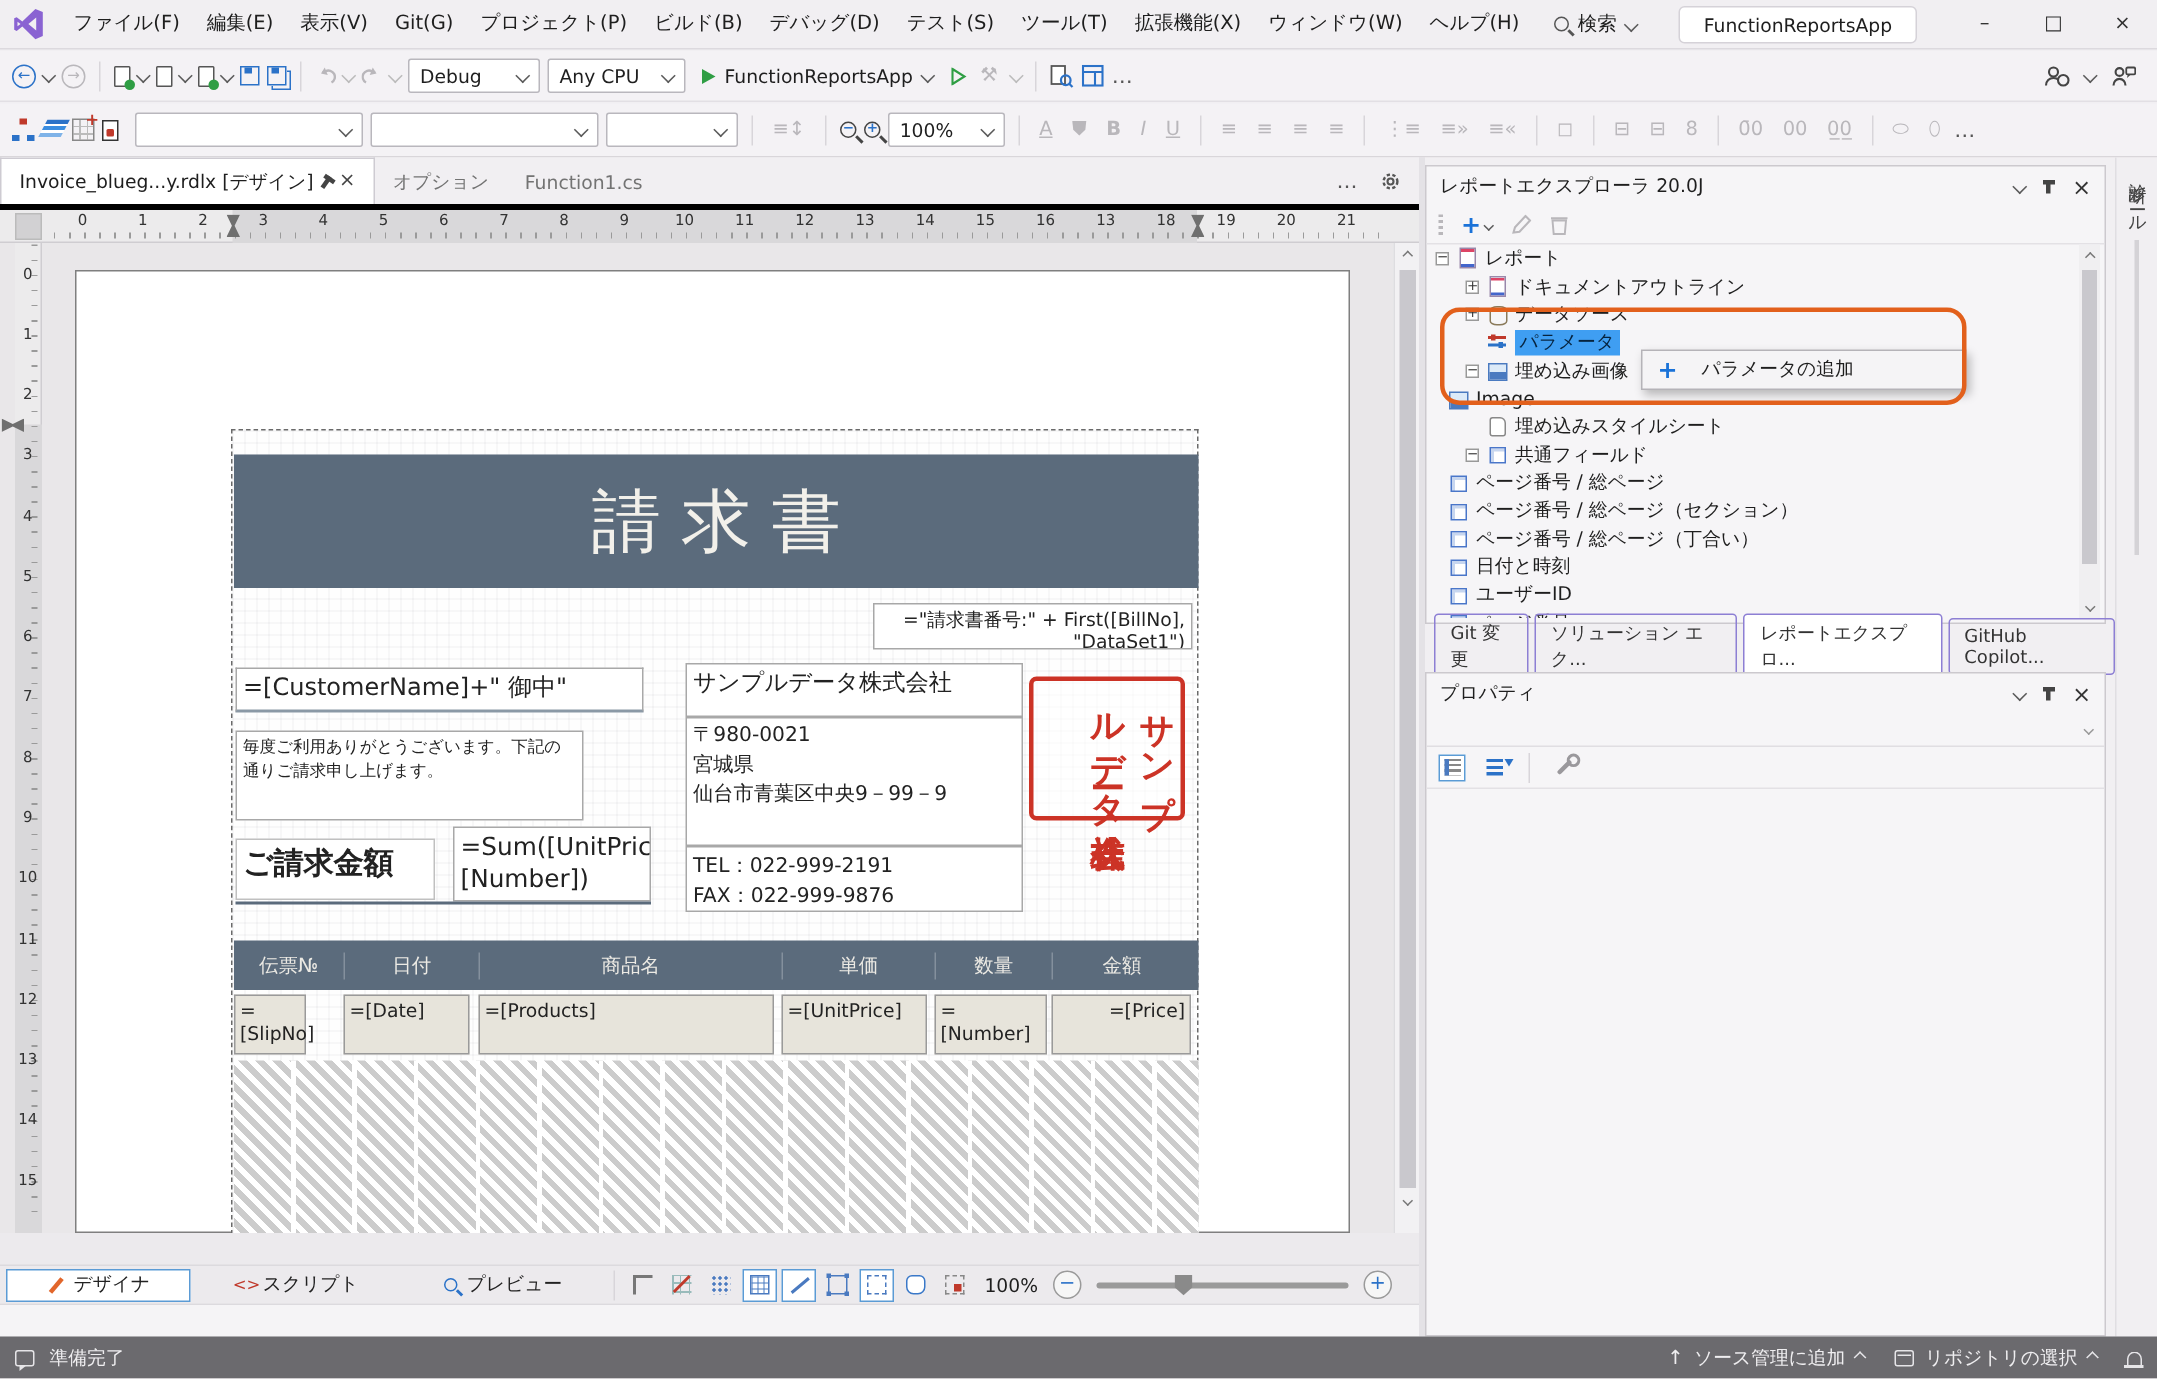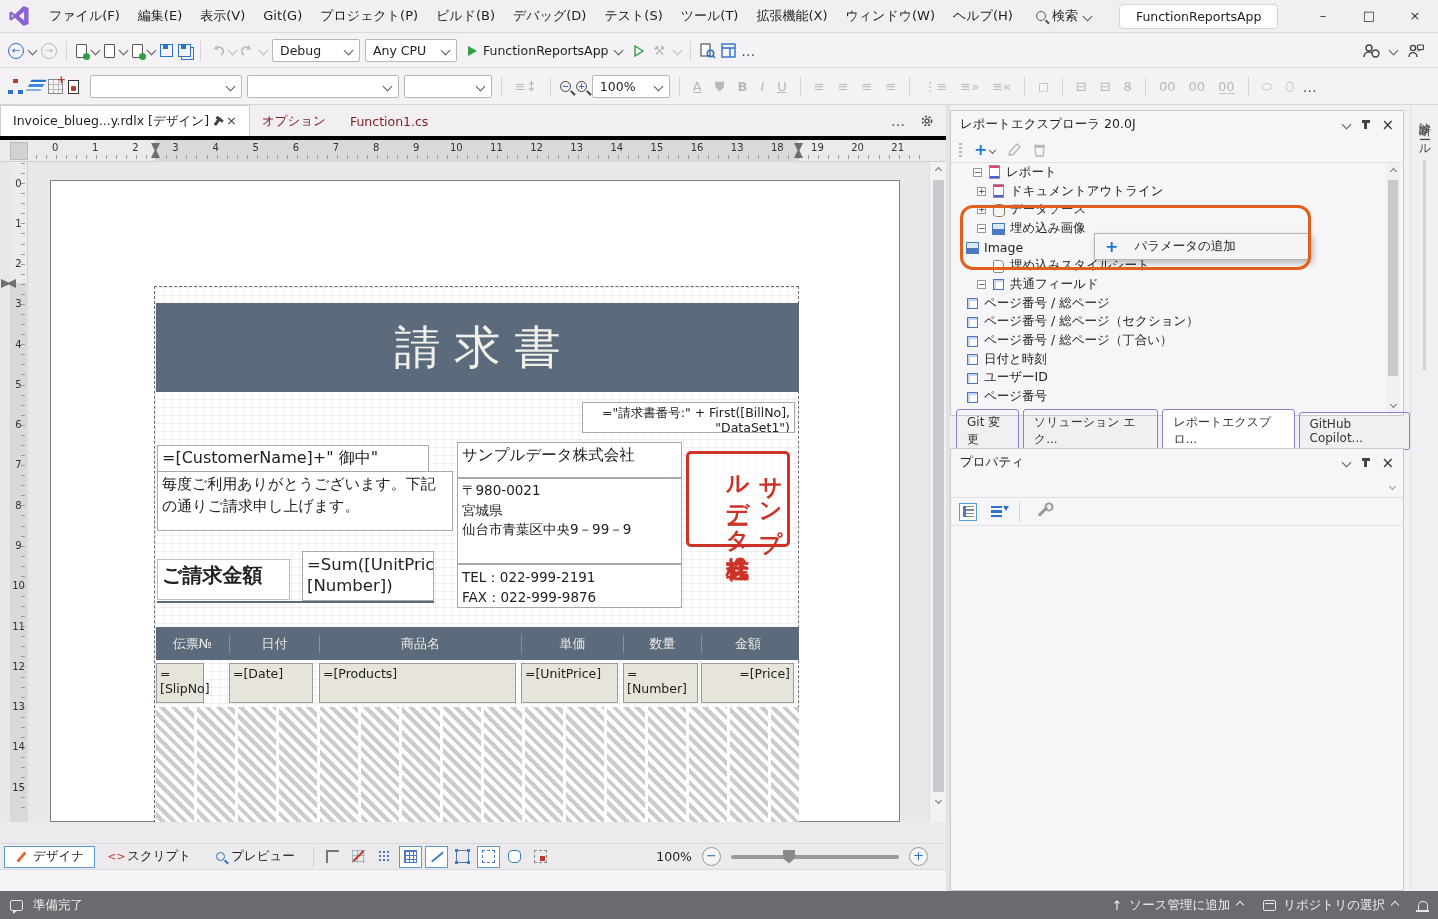--- a/index.html
+++ b/index.html
@@ -44,21 +44,21 @@
   .i-rdoc::after{content:"";position:absolute;left:2px;bottom:2px;width:5px;height:5px;background:#c0392b;border-radius:1px}
   .zmag{width:11px;height:11px;border:1.7px solid #444;border-radius:50%;position:relative;flex:none}
   .zmag::before{content:"";position:absolute;width:6px;height:1.7px;background:#444;left:9px;top:10px;transform:rotate(45deg)}
   .zmag::after{position:absolute;left:1px;top:-1px;font-size:9px;color:#2b72c8;font-weight:bold}
   .zmag.out::after{content:"−"}
   .zmag.in::after{content:"+"}
   .fmt{font-size:13px;color:#b9b7bb;padding:0 4px;flex:none}
   
   .editor{position:absolute;left:0;top:105px;width:946px;height:786px;background:#eceaed}
   .doctabs{position:absolute;left:0;top:0;width:946px;height:35px;background:#f1eff2;border-bottom:4px solid #000000;display:flex;align-items:flex-end;font-size:12.5px}
-  .dtab{display:flex;align-items:center;gap:7px;padding:0 12px;height:30px;color:#7f1d1d}
+  .dtab{display:flex;align-items:center;gap:7px;padding:0 12px;height:30px;color:#737373}
   .dtab.act{background:#fff;border:1px solid #cecbd2;border-bottom:none;color:#1e1e1e;height:31px}
   .dtab .pinic,.dtab .tclose{display:none}
   .dtab.act .pinic,.dtab.act .tclose{display:inline-block}
   .pinic{width:3px;height:9px;background:#444;position:relative;flex:none;transform:rotate(35deg)}
   .pinic::after{content:"";position:absolute;left:-2.5px;top:0;width:8px;height:3px;background:#444}
   .tclose{font-size:13px;color:#444;line-height:12px}
   .tabs-right{margin-left:auto;display:flex;align-items:center;gap:14px;padding-right:12px;height:100%}
   .ellip{font-size:14px;color:#555;letter-spacing:1px}
   .gear{width:14px;height:14px;flex:none}
   
@@ -76,21 +76,21 @@
   .vticks{position:absolute;top:1px;height:645px;right:2px;width:4px;background:repeating-linear-gradient(#9a9a9a 0 1px,transparent 1px 10.07px)}
   .vnums{position:absolute;top:1px;left:0;width:17px;display:flex;flex-direction:column}
   .vnum{height:40.27px;text-align:center;font-size:10px;color:#333;display:flex;align-items:center;justify-content:center}
   .vmark{position:absolute;left:1px;top:117px;width:15px;height:9px;background:#6f6f6f;clip-path:polygon(0 0,50% 40%,100% 0,100% 100%,50% 60%,0 100%)}
   .page{position:absolute;left:50px;top:18px;width:850px;height:642px;background:#fff;border:1px solid #7f7f7f}
   .rbody{position:absolute;left:103px;top:105px;width:645px;height:537px;border:1px dashed #6a6a6a;background-color:#fefefe;background-image:linear-gradient(to right,rgba(90,100,110,.09) 1px,transparent 1px),linear-gradient(to bottom,rgba(90,100,110,.09) 1px,transparent 1px);background-size:8px 8px}
   .tb{position:absolute;background:#fff;border:1px solid #a8a8a8;overflow:hidden;color:#222;padding:2px 4px}
   .e-banner{position:absolute;left:1px;top:16px;width:643px;height:89px;background:#5b6b7c;color:#f2f0ea;display:flex;align-items:center;justify-content:center;font-size:46px;letter-spacing:14px;font-weight:500;text-indent:14px}
   .e-billno{left:427px;top:115px;width:213px;height:31px;font-size:12.5px;text-align:right;line-height:15px}
   .e-cust{left:2px;top:158px;width:272px;height:30px;font-size:16px;border-bottom:2px solid #8b99a6}
-  .e-greet{left:2px;top:184px;width:296px;height:60px;font-size:15px;line-height:1.45}
+  .e-greet{left:2px;top:200px;width:232px;height:60px;font-size:11px;line-height:1.45}
   .e-amtlab{left:2px;top:272px;width:133px;height:41px;font-size:20px;font-weight:bold;border-color:#c0c0c0}
   .e-sum{left:147px;top:264px;width:132px;height:50px;font-size:16.5px;line-height:21px}
   .e-uline{position:absolute;left:2px;top:314px;width:277px;border-top:2px solid #5b6b7c}
   .e-cmp{left:302px;top:155px;width:225px;height:36px;font-size:15.5px}
   .e-addr{left:302px;top:191px;width:225px;height:86px;font-size:13.5px;line-height:1.45}
   .e-tel{left:302px;top:277px;width:225px;height:44px;font-size:13.5px;line-height:1.5}
   .e-stamp{position:absolute;left:531px;top:164px;width:104px;height:96px;border:3px solid #cc3326;border-radius:5px;color:#cc3326;writing-mode:vertical-rl;font-size:23px;line-height:33px;font-weight:bold;padding:2px 0;text-align:center;background:rgba(255,255,255,.6)}
   .thead{position:absolute;left:1px;top:340px;width:643px;height:33px;background:#5b6b7c;display:flex;align-items:center;color:#eceae4;font-size:13px}
   .thead span{text-align:center}
   .thead span:nth-of-type(1){width:73px}
@@ -112,21 +112,21 @@
   .hatch::after{content:"";position:absolute;inset:0;background:repeating-linear-gradient(90deg,transparent 0 38px,#ffffff 38px 41px)}
   .vsb{position:absolute;right:0;top:0;width:17px;height:660px;background:#f2f1f3;border-left:1px solid #dedde0}
   .sbbtn{position:absolute;left:0;width:17px;height:16px;display:flex;align-items:center;justify-content:center}
   .sbbtn .chv{width:5px;height:5px;border-color:#777}
   .sbthumb{position:absolute;left:3px;width:11px;background:#c9c8cd}
   
   .pagetabs{position:absolute;left:0;top:717px;width:946px;height:21px;background:#eceaed;display:flex;align-items:flex-end;padding-left:6px;font-size:12px}
   .ptab{padding:2px 14px;color:#333}
   .ptab.act{background:#fdfdfd;border:1px solid #9aa;border-bottom:none;clip-path:polygon(7px 0,100% 0,100% 100%,0 100%)}
   .modebar{position:absolute;left:0;top:738px;width:946px;height:26px;background:#eceaed;border-top:1px solid #dcdade;display:flex;align-items:center;padding:0 4px;gap:3px;font-size:12.5px}
-  .modebtn{display:flex;align-items:center;gap:6px;padding:2px 10px;height:22px;border:1px solid transparent;color:#222}
+  .modebtn{display:flex;align-items:center;gap:6px;padding:2px 26px;height:22px;border:1px solid transparent;color:#222}
   .modebtn.act{background:#fff;border-color:#5b9bd5}
   .mi{width:12px;height:12px;position:relative;flex:none}
   .mi-pencil::after{content:"";position:absolute;left:5px;top:0;width:3px;height:12px;background:#e2662b;transform:rotate(40deg)}
   .mi-code::after{content:"<>";position:absolute;left:-2px;top:-1px;font-size:11px;color:#c0392b;letter-spacing:0}
   .mi-magnifier{border:1.6px solid #2b72c8;border-radius:50%;width:9px;height:9px}
   .mi-magnifier::after{content:"";position:absolute;width:5px;height:1.6px;background:#2b72c8;left:7px;top:8px;transform:rotate(45deg)}
   .dibtn{width:23px;height:22px;display:flex;align-items:center;justify-content:center;border:1px solid transparent;position:relative;flex:none}
   .dibtn.box{background:#fff;border-color:#5b9bd5}
   .dg{width:13px;height:13px;position:relative}
   .di-ruler .dg{border-left:2px solid #777;border-top:2px solid #777}
@@ -152,21 +152,21 @@
   .panel{background:#f6f5f7;border:1px solid #ccc9ce}
   .explorer{position:absolute;left:0;top:5px;width:454px;height:306px}
   .phead{height:27px;display:flex;align-items:center;padding:0 9px;font-size:12.5px;gap:10px}
   .phead .ttl{flex:1}
   .xic{font-size:15px;color:#333;line-height:12px}
   .ptoolbar{height:25px;display:flex;align-items:center;gap:12px;padding:0 8px;border-bottom:1px solid #e3e1e5}
   .grip{width:3px;height:14px;background:repeating-linear-gradient(#b9b7bb 0 2px,transparent 2px 4px);flex:none}
   .plusic{color:#1a72d8;font-size:16px;font-weight:bold;line-height:14px}
   .tree{height:249px;overflow:hidden;position:relative;font-size:12.5px}
   .trow{display:flex;align-items:center;height:18.7px}
-  .lvl0{padding-left:22px}.lvl1{padding-left:26px}.lvl2{}
+  .lvl0{padding-left:6px}.lvl1{padding-left:26px}.lvl2{}
   .texp{width:9px;height:9px;border:1px solid #999;background:#fff;font-size:9px;line-height:7px;text-align:center;color:#333;margin-right:5px;flex:none}
   .expplus::before{content:"+"}
   .expminus::before{content:"−"}
   .expnone{visibility:hidden}
   .tico{width:14px;height:14px;margin-right:5px;position:relative;flex:none}
   .ic-report::after,.ic-outline::after{content:"";position:absolute;left:2px;top:0;width:9px;height:12px;background:#fff;border:1px solid #98a;box-shadow:inset 0 2px 0 #d46, inset 0 -2px 0 #46c}
   .ic-datasource::after{content:"";position:absolute;left:2px;top:1px;width:10px;height:11px;border:1.2px solid #8a7a5a;border-radius:5px/3px}
   .ic-parameter::before{content:"";position:absolute;left:1px;top:3px;width:12px;height:2px;background:#c0392b;box-shadow:0 5px 0 #2b72c8}
   .ic-parameter::after{content:"";position:absolute;left:3px;top:2px;width:3px;height:4px;background:#c0392b;box-shadow:5px 5px 0 #2b72c8}
   .ic-image::after{content:"";position:absolute;left:1px;top:2px;width:11px;height:10px;background:linear-gradient(180deg,#dceaf8 0 5px,#4a7ac0 5px);border:1px solid #4a7ac0}
@@ -611,20 +611,25 @@
           <span class="tico ic-outline"></span>
           <span class="tlab">ドキュメントアウトライン</span>
         </div>
 
         <div class="trow lvl1">
           <span class="texp expplus"></span>
           <span class="tico ic-datasource"></span>
           <span class="tlab">データソース</span>
         </div>
 
+        <div class="trow lvl1 sel">
+          <span class="texp expnone"></span>
+          <span class="tico ic-parameter"></span>
+          <span class="tlab">パラメータ</span>
+        </div>
 
         <div class="trow lvl1">
           <span class="texp expminus"></span>
           <span class="tico ic-image"></span>
           <span class="tlab">埋め込み画像</span>
         </div>
 
         <div class="trow lvl2">
           <span class="texp expnone"></span>
           <span class="tico ic-image"></span>

